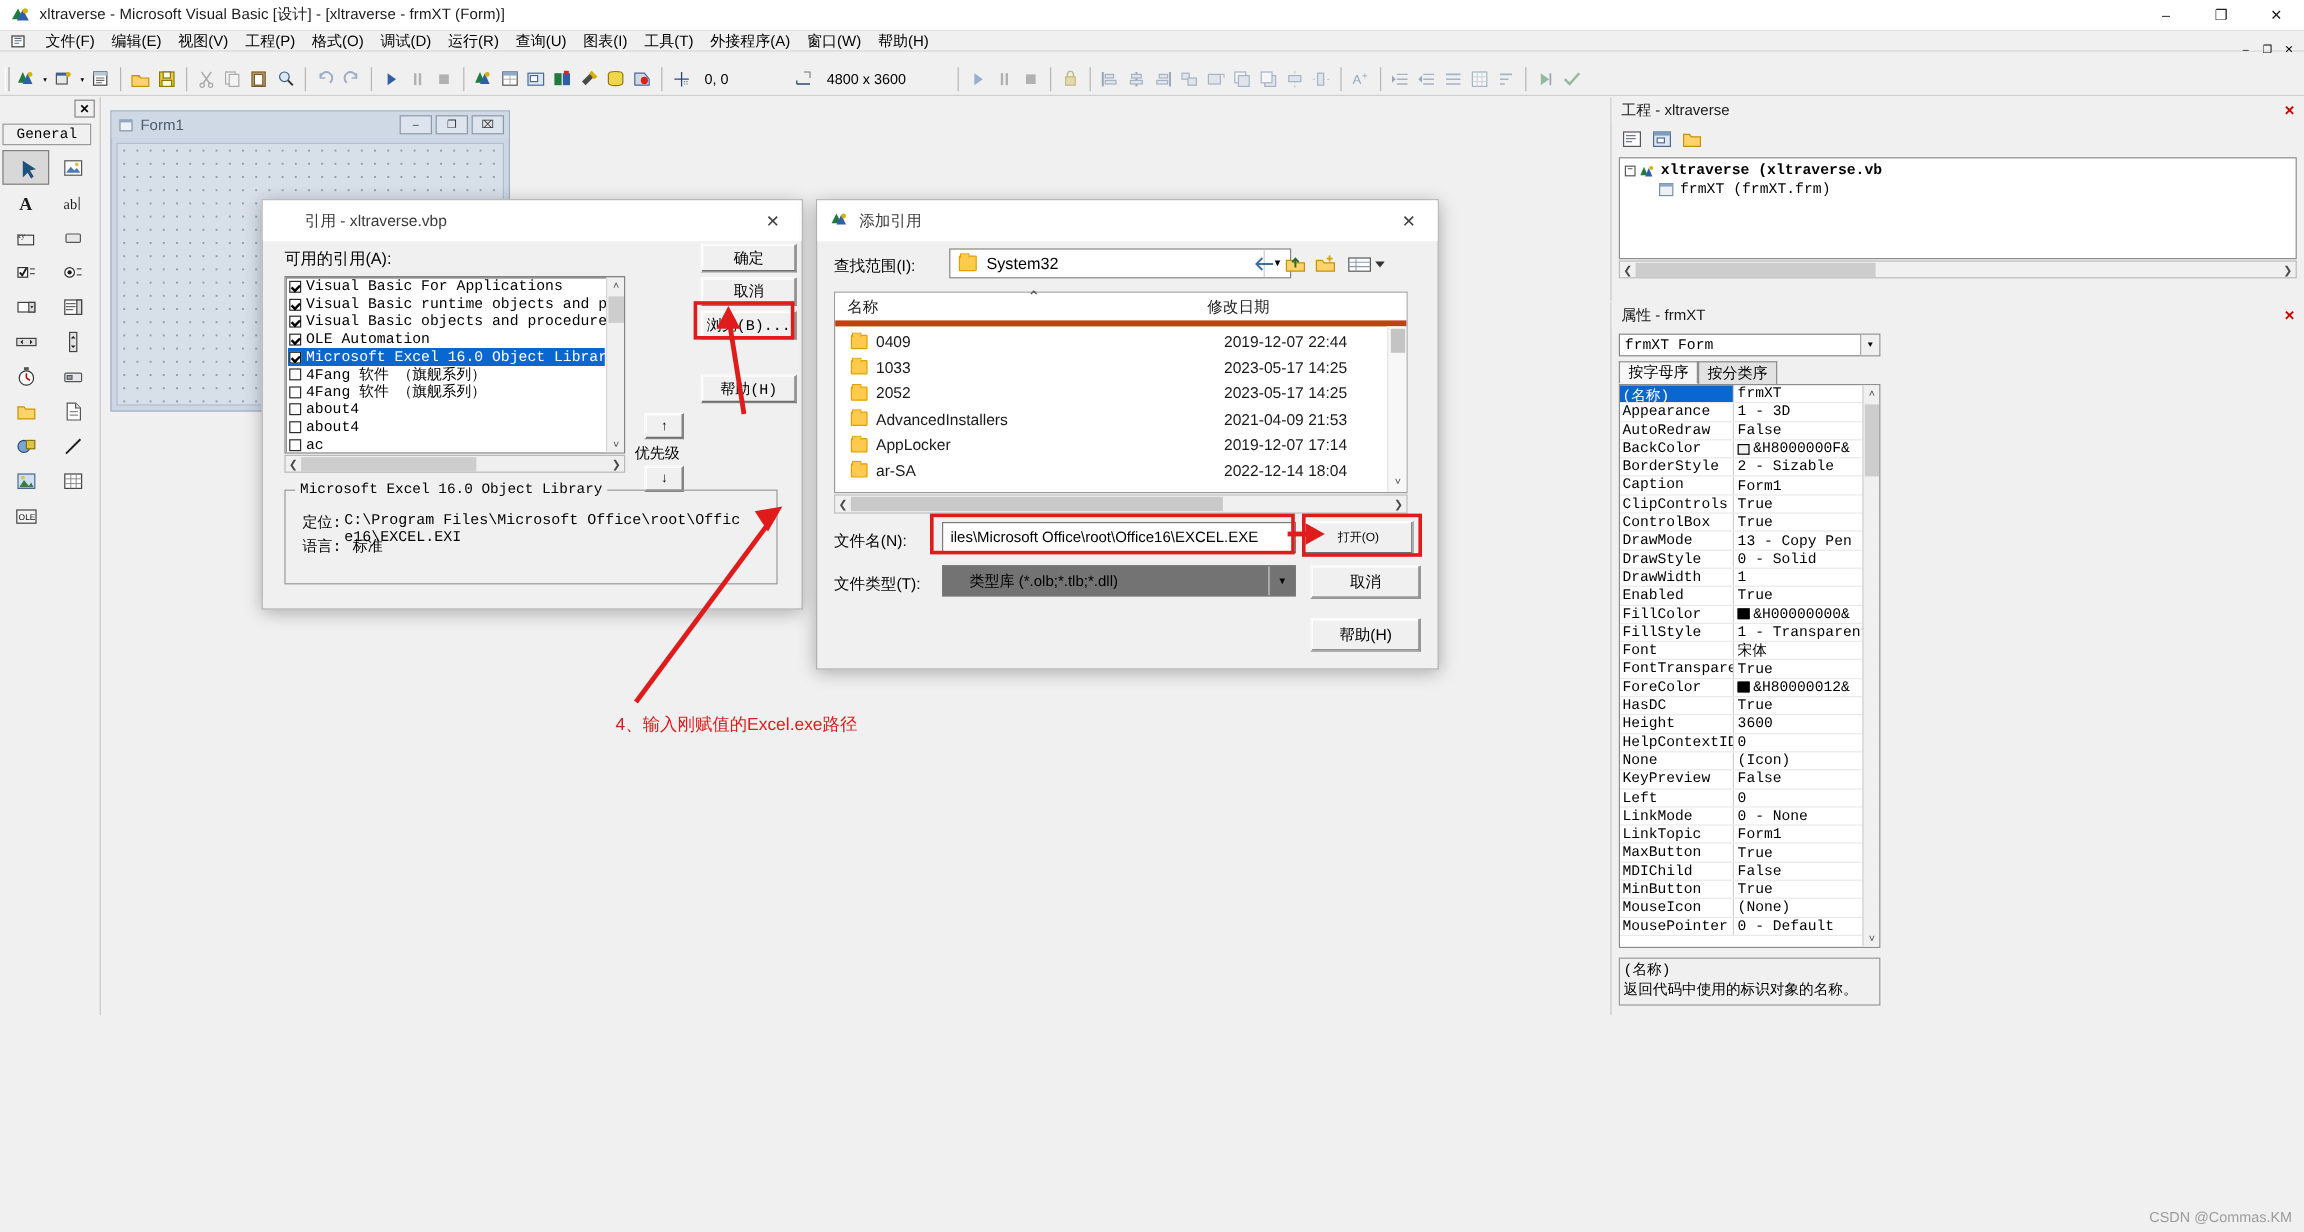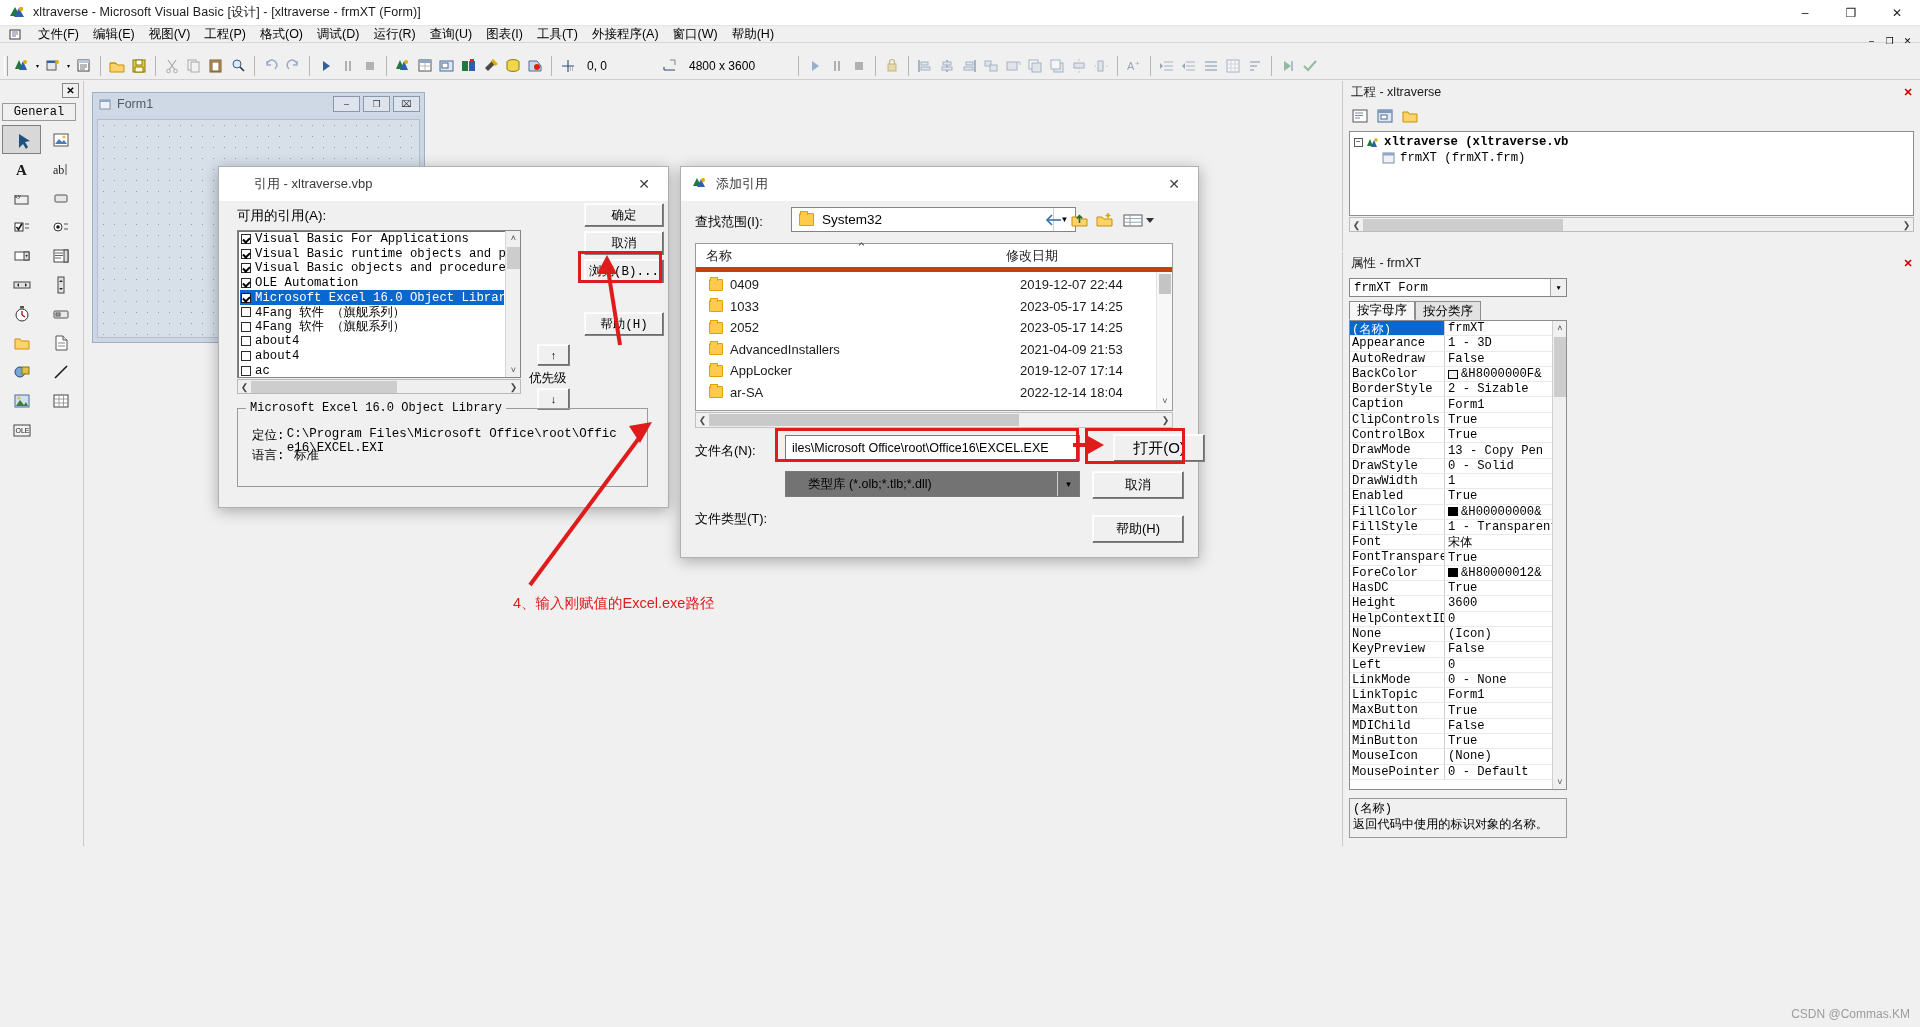--- a/index.html
+++ b/index.html
@@ -228,21 +228,21 @@
   #add-hsb {
     position:absolute; left:14px; top:245px; width:478px; height:16px;
     background:#f0f0f0; border:1px solid #c0c0c0; display:flex; align-items:center;
   }
   #add-fname-label { position:absolute; left:14px; top:275px; font-size:13px; }
   #add-fname-box {
     position:absolute; left:104px; top:268px; width:295px; height:26px;
     background:#fff; border:1px solid #7a7a7a; display:flex; align-items:center;
     padding-left:6px; font-size:12.5px; overflow:hidden; white-space:nowrap;
   }
-  #add-ftype-label { position:absolute; left:14px; top:311px; font-size:13px;margin-top:32px; }
+  #add-ftype-label { position:absolute; left:14px; top:311px; font-size:13px; }
   #add-ftype-combo {
     position:absolute; left:104px; top:304px; width:295px; height:26px;
     background:#737373; border:1px solid #7a7a7a; display:flex; align-items:center;
     padding-left:22px; font-size:12.5px;
   }
   #add-ftype-combo .cb-arrow {
     position:absolute; right:0; top:0; width:22px; height:100%;
     display:flex; align-items:center; justify-content:center; font-size:8px;
     border-left:1px solid #cfcfcf;
   }
@@ -1021,21 +1021,21 @@
 
   <div id="add-fname-label">文件名(N):</div>
   <div id="add-fname-box">iles\Microsoft Office\root\Office16\EXCEL.EXE</div>
 
   <div id="add-ftype-label">文件类型(T):</div>
   <div id="add-ftype-combo">
     <span>类型库 (*.olb;*.tlb;*.dll)</span>
     <span class="cb-arrow">▼</span>
   </div>
 
-  <div class="vb-btn" style="position:absolute; left:432px; top:267px; width:92px; height:28px; font-size:15px;">打开(O)</div>
+  <div class="vb-btn" style="position:absolute; left:405px; top:267px; width:92px; height:28px; font-size:10px;">打开(O)</div>
   <div class="vb-btn" style="position:absolute; left:411px; top:304px; width:92px; height:28px; font-size:13px;">取消</div>
   <div class="vb-btn" style="position:absolute; left:411px; top:348px; width:92px; height:28px; font-size:13px;">帮助(H)</div>
 </div>
 
 <div class="redbox" style="left:578px; top:251px; width:84px; height:32px;"></div>
 <div class="redbox" style="left:775px; top:428px; width:304px; height:34px;"></div>
 <div class="redbox" style="left:1085px; top:428px; width:100px; height:36px;"></div>
 
 <svg class="arrowsvg" width="740" height="420" style="left:500px; top:230px;">
 

